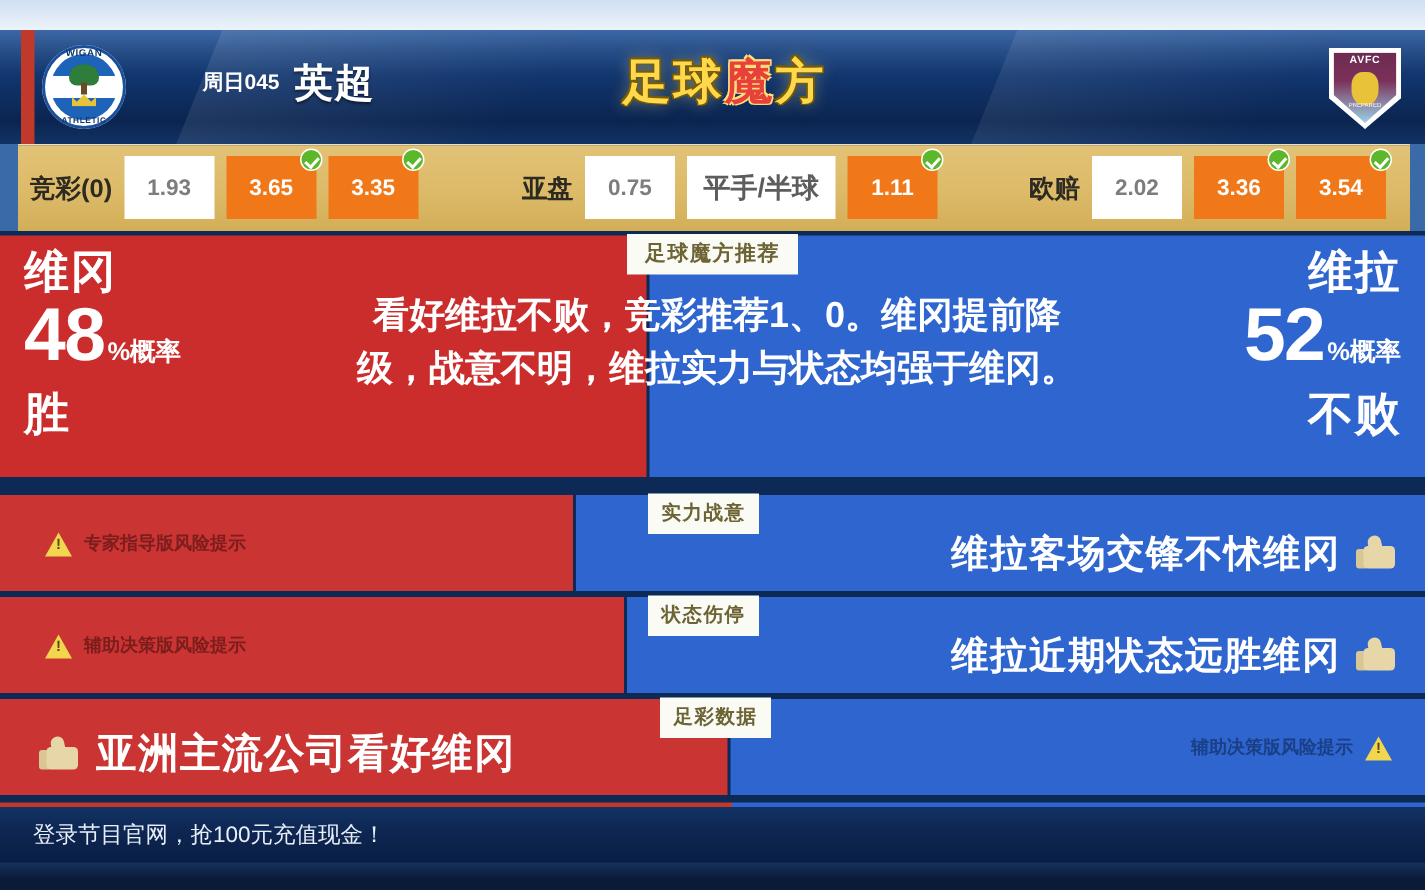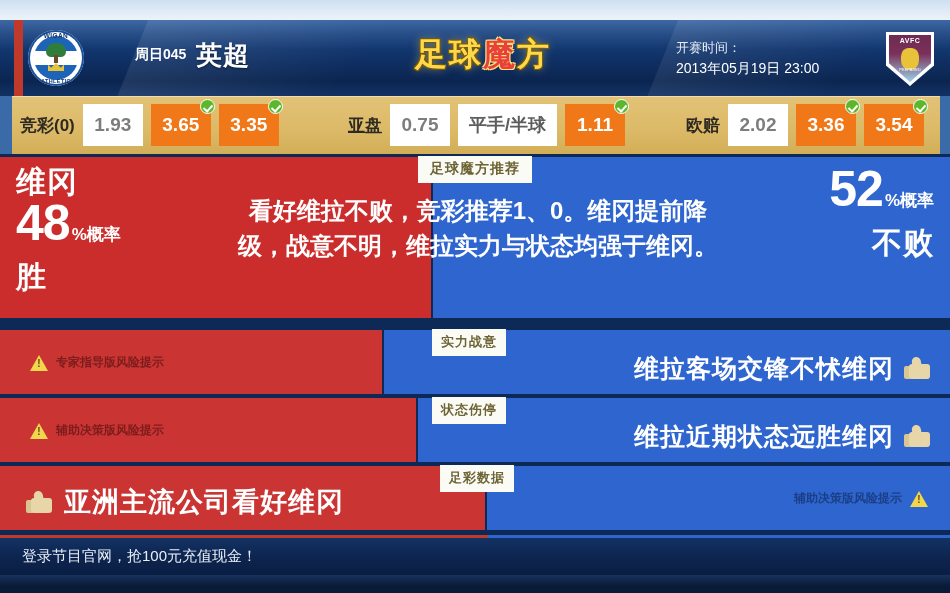--- a/index.html
+++ b/index.html
@@ -73,21 +73,21 @@
           background:linear-gradient(180deg,#e2c276 0%,#dcba68 55%,#d3ae58 100%);
           border-top:1px solid #f0deb0; }
   .odds-left-edge { position:absolute; left:0; top:96px; width:12px; height:58px; background:#3a6aa8; }
   .odds-right-edge{ position:absolute; right:0; top:96px; width:10px; height:58px; background:#3a6aa8; }
 
   .odds-grp { position:absolute; top:104px; display:flex; align-items:center; gap:8px; }
   .odds-label { font-size:17px; font-weight:bold; color:#2d2a22; }
   .odds-label.u { text-decoration:underline; }
   .odds-cell { position:relative; height:42px; min-width:60px; padding:0 11px;
         display:flex; align-items:center; justify-content:center;
-        font-size:19px; font-weight:bold; }
+        font-size:15px; font-weight:bold; }
   .odds-cell.plain { background:#ffffff; color:#7d7d7d; }
   .odds-cell.hot { background:#f07818; color:#ffffff; }
   .odds-cell.wide { min-width:92px; font-size:18px; color:#5d5d5d; }
   .tick { position:absolute; right:-4px; top:-5px; width:15px; height:15px; border-radius:50%;
         background:#5cb82a; border:1px solid #ffffff; }
   .tick:after { content:""; position:absolute; left:4px; top:3px; width:4px; height:7px;
         border:solid #ffffff; border-width:0 2px 2px 0; transform:rotate(42deg); }
 
   
   .hero { position:absolute; left:0; top:157px; width:950px; height:161px; }
@@ -173,24 +173,20 @@
     <div class="lion"></div>
     <div class="avfc">AVFC</div>
     <div class="motto">PREPARED</div>
   </div>
 
   <div class="match-round">周日045</div>
   <div class="match-league">英超</div>
 
   <div class="logo"><span>足球</span><span class="mo">魔</span><span>方</span></div>
 
-  <div class="kickoff">
-    <div>开赛时间：</div>
-    <div class="v">2013年05月19日 23:00</div>
-  </div>
 
   <div class="odds"></div>
   <div class="odds-left-edge"></div>
   <div class="odds-right-edge"></div>
 
   <div class="odds-grp" style="left:20px;">
     <span class="odds-label">竞彩(0)</span>
     <span class="odds-cell plain">1.93</span>
     <span class="odds-cell hot">
         <span>3.65</span>
@@ -234,20 +230,21 @@
     <div class="hero-home">
       <div class="hero-team">维冈</div>
       <div class="hero-pct-row">
         <span class="hero-num">48</span>
         <span class="hero-unit">%概率</span>
       </div>
       <div class="hero-res">胜</div>
     </div>
 
     <div class="hero-away">
+      <div class="hero-team">维拉</div>
       <div class="hero-pct-row">
         <span class="hero-num">52</span>
         <span class="hero-unit">%概率</span>
       </div>
       <div class="hero-res">不败</div>
     </div>
 
     <div class="hero-text">看好维拉不败，竞彩推荐1、0。维冈提前降级，战意不明，维拉实力与状态均强于维冈。</div>
   </div>
 

